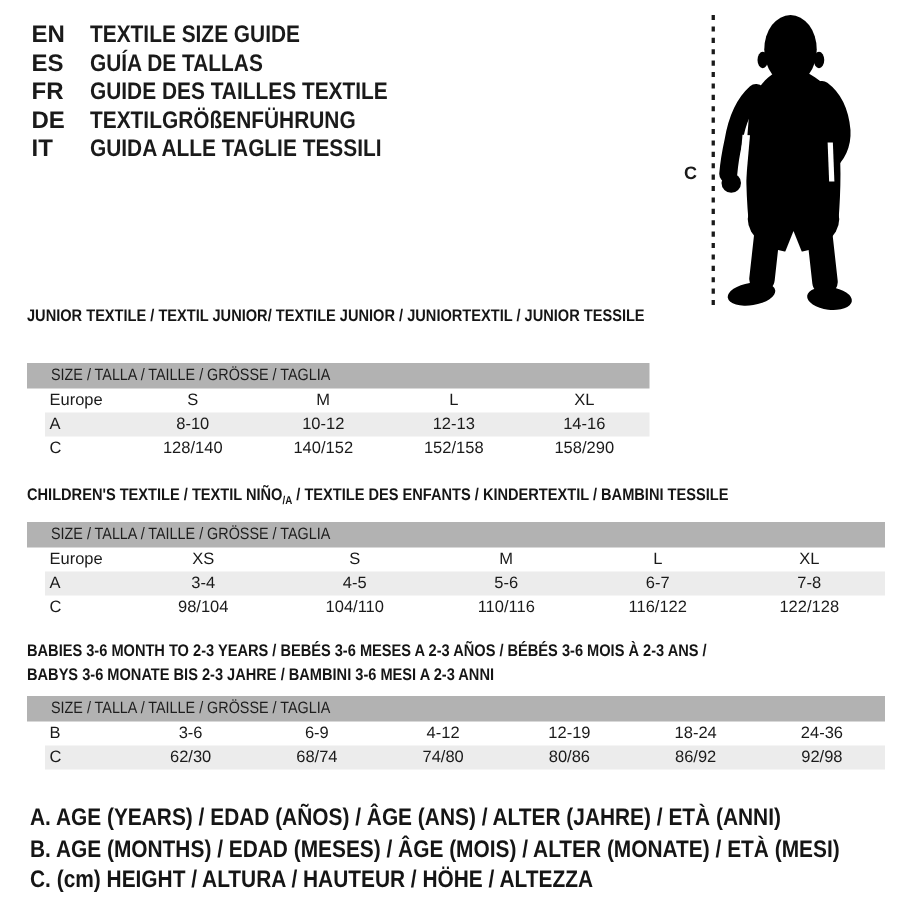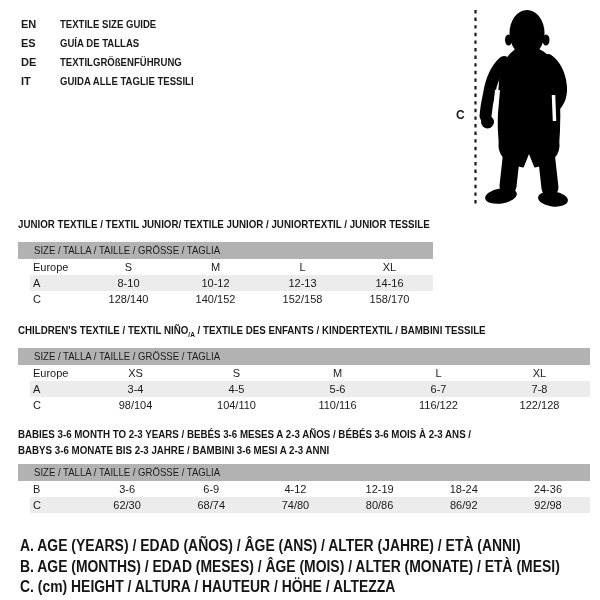--- a/index.html
+++ b/index.html
@@ -5,59 +5,63 @@
   html,body{margin:0;padding:0;background:#fff;}
   .canvas{
     position:relative;width:600px;height:600px;background:#fff;overflow:hidden;
     font-family:"Liberation Sans",sans-serif;color:#1a1a1a;
     -webkit-font-smoothing:antialiased;
   }
   .cond{display:inline-block;transform:scaleX(0.87);transform-origin:0 50%;white-space:nowrap;}
 
   
   .lang-block{position:absolute;left:21px;top:14px;}
-  .lang-row{display:flex;height:19px;align-items:center;font-weight:700;font-size:11px;}
+  .lang-row{display:flex;height:19px;align-items:center;font-weight:700;font-size:16px;}
   .lang-code{flex:0 0 39px;}
 
   
   .figure{position:absolute;left:448px;top:0;width:150px;height:215px;}
 
   
   .tbl-title{position:absolute;left:18px;font-weight:700;font-size:11.2px;color:#151515;}
   .title-line{height:16px;line-height:15px;white-space:nowrap;}
   .sub{font-size:7.5px;position:relative;top:2.5px;}
   .size-table{position:absolute;left:18px;font-size:11px;}
   .band{height:17px;line-height:16.5px;padding-left:16px;color:#1d1d1d;overflow:hidden;}
   .trow{display:flex;height:16px;line-height:16px;margin-left:12px;}
   .trow .lab{flex:0 0 52px;padding-left:3px;}
   .trow .val{flex:1;text-align:center;}
 
   #t0{width:415px;}
   #t1,#t2{width:572px;}
-  #t0-title{top:217px;}  #t0{top:242px;}
+  #t0-title{top:204px;}  #t0{top:242px;}
   #t1-title{top:323px;}  #t1{top:348px;}
   #t2-title{top:427px;}  #t2{top:464px;}
 
   
   .notes{position:absolute;left:20px;top:537px;}
   .note{height:20.6px;font-weight:700;font-size:16px;white-space:nowrap;color:#151515;}
 </style>
 </head>
 <body>
 
 <div class="canvas">
 
   <div class="lang-block">
       <div class="lang-row">
         <span class="lang-code">EN</span>
         <span><span class="cond">TEXTILE SIZE GUIDE</span></span>
       </div>
       <div class="lang-row">
         <span class="lang-code">ES</span>
         <span><span class="cond">GUÍA DE TALLAS</span></span>
+      </div>
+      <div class="lang-row">
+        <span class="lang-code">FR</span>
+        <span><span class="cond">GUIDE DES TAILLES TEXTILE</span></span>
       </div>
       <div class="lang-row">
         <span class="lang-code">DE</span>
         <span><span class="cond">TEXTILGRÖßENFÜHRUNG</span></span>
       </div>
       <div class="lang-row">
         <span class="lang-code">IT</span>
         <span><span class="cond">GUIDA ALLE TAGLIE TESSILI</span></span>
       </div>
     </div>
@@ -101,21 +105,21 @@
         <div class="val">8-10</div>
         <div class="val">10-12</div>
         <div class="val">12-13</div>
         <div class="val">14-16</div>
       </div>
       <div class="trow">
         <div class="lab">C</div>
         <div class="val">128/140</div>
         <div class="val">140/152</div>
         <div class="val">152/158</div>
-        <div class="val">158/170</div>
+        <div class="val">158/290</div>
       </div>
     </div>
 
   <div class="tbl-title" id="t1-title">
       <div class="title-line"><span class="cond"><span>CHILDREN'S TEXTILE / TEXTIL NIÑO</span><span class="sub">/A</span><span> / TEXTILE DES ENFANTS / KINDERTEXTIL / BAMBINI TESSILE</span></span></div>
     </div>
   <div class="size-table" id="t1">
       <div class="band" style="background: rgb(178, 178, 178);"><span class="cond">SIZE / TALLA / TAILLE / GRÖSSE / TAGLIA</span></div>
       <div class="trow">
         <div class="lab">Europe</div>

